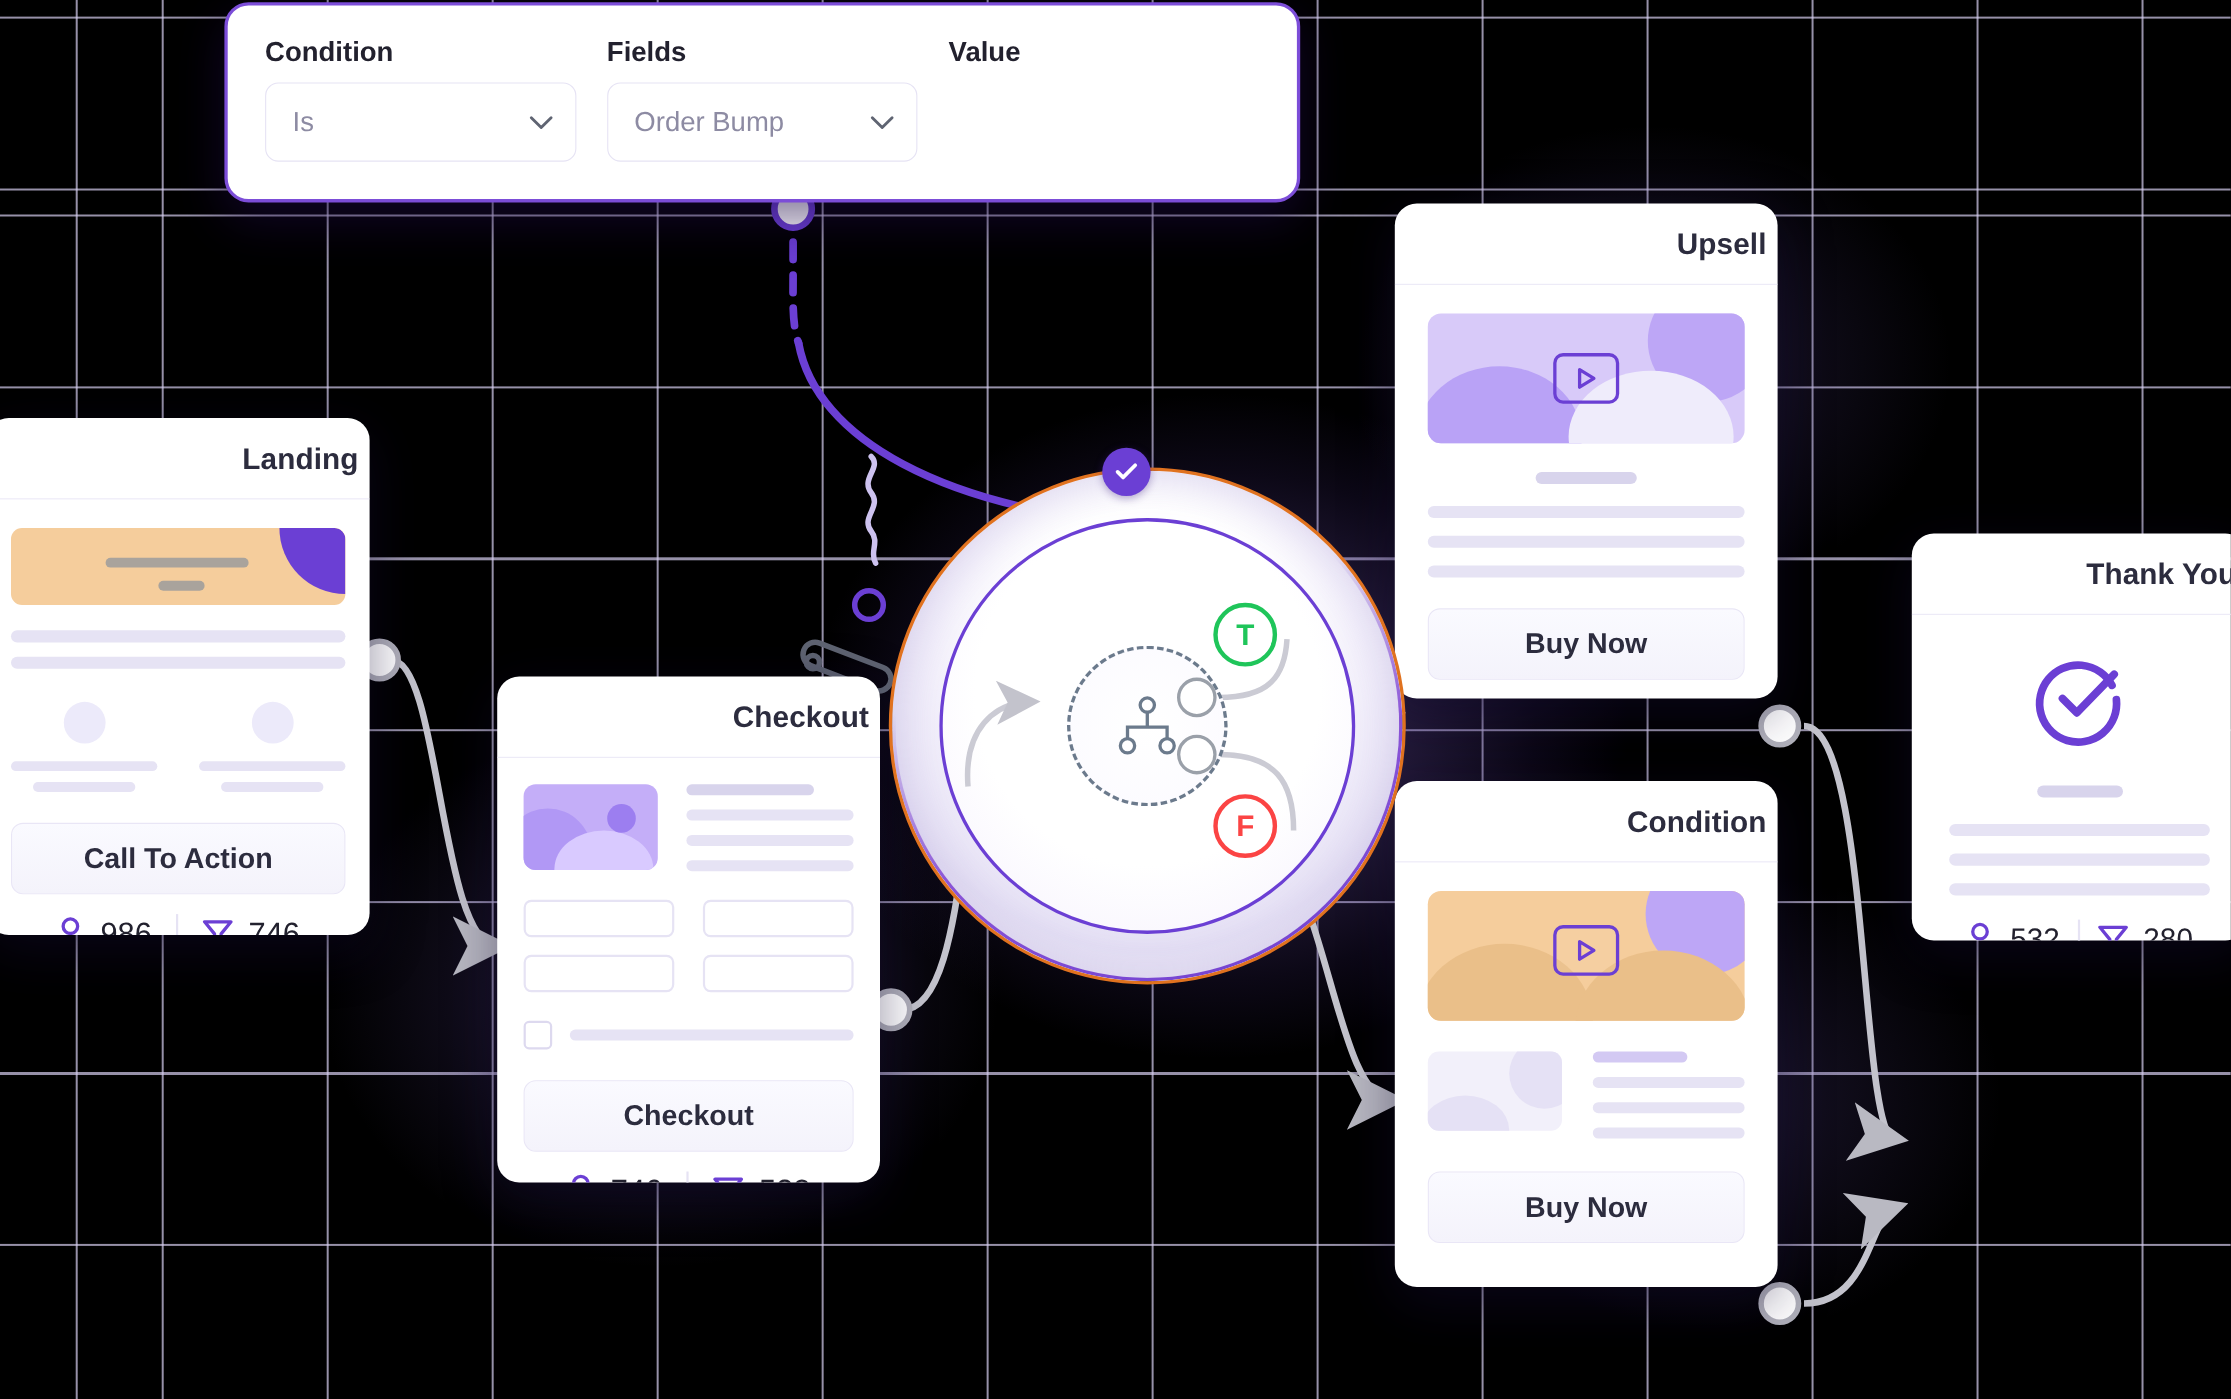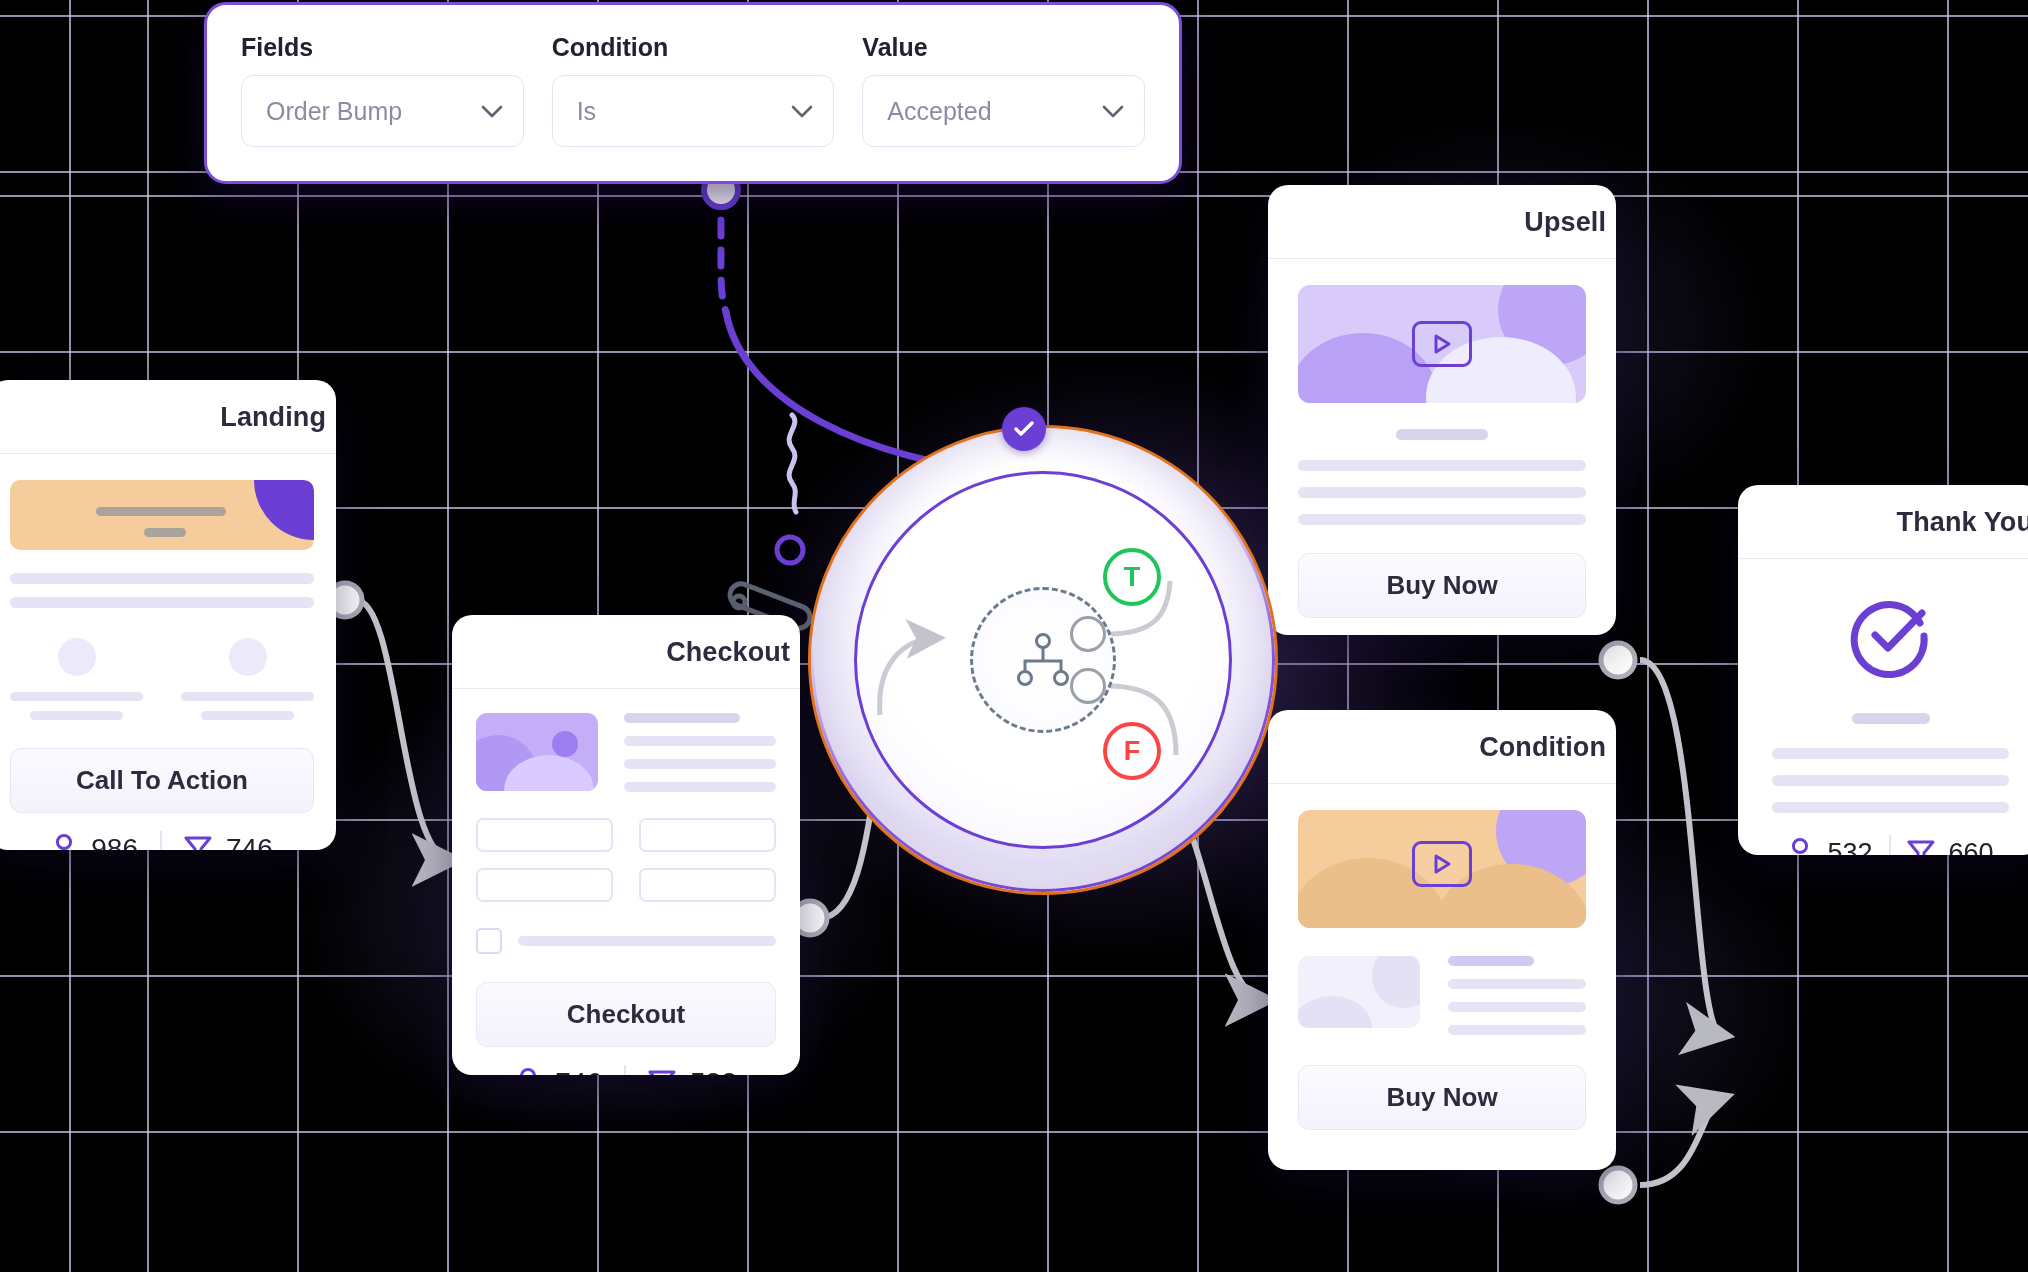--- a/index.html
+++ b/index.html
@@ -169,45 +169,39 @@
     <circle cx="1618" cy="1185" r="17"></circle>
   </g>
 
   <path d="M721,190 L721,250 C721,275 720,295 726,312" stroke="#6b3fd4" stroke-width="7" fill="none" stroke-dasharray="16 14" stroke-linecap="round"></path>
   <path d="M726,312 C742,400 860,462 1032,476" stroke="#6b3fd4" stroke-width="7" fill="none" stroke-linecap="round"></path>
   <circle cx="721" cy="190" r="17" fill="#fff" stroke="#6b3fd4" stroke-width="6"></circle>
 </svg>
 
 <div id="filter-panel">
   <div class="field-group">
+    <div class="field-label">Condition</div>
+    <div class="select">
+      <span>Is</span>
+      <svg class="chev" viewBox="0 0 22 13">
+          <path d="M2,2 L11,11 L20,2" stroke="#5f6472" stroke-width="2.6" fill="none" stroke-linecap="round" stroke-linejoin="round"></path>
+        </svg>
+    </div>
+  </div>
+  <div class="field-group">
     <div class="field-label">Fields</div>
     <div class="select">
       <span>Order Bump</span>
       <svg class="chev" viewBox="0 0 22 13">
           <path d="M2,2 L11,11 L20,2" stroke="#5f6472" stroke-width="2.6" fill="none" stroke-linecap="round" stroke-linejoin="round"></path>
         </svg>
     </div>
   </div>
   <div class="field-group">
-    <div class="field-label">Condition</div>
-    <div class="select">
-      <span>Is</span>
-      <svg class="chev" viewBox="0 0 22 13">
-          <path d="M2,2 L11,11 L20,2" stroke="#5f6472" stroke-width="2.6" fill="none" stroke-linecap="round" stroke-linejoin="round"></path>
-        </svg>
-    </div>
-  </div>
-  <div class="field-group">
     <div class="field-label">Value</div>
-    <div class="select">
-      <span>Accepted</span>
-      <svg class="chev" viewBox="0 0 22 13">
-          <path d="M2,2 L11,11 L20,2" stroke="#5f6472" stroke-width="2.6" fill="none" stroke-linecap="round" stroke-linejoin="round"></path>
-        </svg>
-    </div>
   </div>
 </div>
 
 <div class="card" style="left:-12px;top:380px;width:348px;height:470px">
   <div class="card-head">Landing</div>
   <div class="card-body" style="padding:26px 22px 0">
     <div style="height:70px;border-radius:10px;background:#f5cd9c;position:relative;overflow:hidden">
       <div style="position:absolute;right:0;top:0;width:60px;height:60px;background:#6b3fd4;border-top-right-radius:10px;border-bottom-left-radius:60px"></div>
       <div style="position:absolute;left:86px;top:27px;width:130px;height:9px;border-radius:5px;background:#a9a39c"></div>
       <div style="position:absolute;left:134px;top:48px;width:42px;height:9px;border-radius:5px;background:#a9a39c"></div>
@@ -367,21 +361,21 @@
         <circle cx="13" cy="8" r="6.6" stroke="#6b3fd4" stroke-width="3" fill="none"></circle>
         <path d="M2.5,29 a10.5,10.5 0 0,1 21,0" stroke="#6b3fd4" stroke-width="3" fill="none" stroke-linecap="round"></path>
       </svg>
       <span>532</span>
     </div>
     <div class="divider"></div>
     <div class="stat" style="padding:0 16px">
       <svg width="28" height="30" viewBox="0 0 28 30">
         <path d="M2,4 L26,4 L17,15 L17,27 L11,22 L11,15 Z" stroke="#6b3fd4" stroke-width="3" fill="none" stroke-linejoin="round"></path>
       </svg>
-      <span>660</span>
+      <span>280</span>
     </div>
   </div>
 </div>
 
 <div id="center-node">
   <div class="ring-outer"></div>
   <div class="ring-inner"></div>
 
   <svg style="position:absolute;inset:0;width:470px;height:470px">
     <defs>

